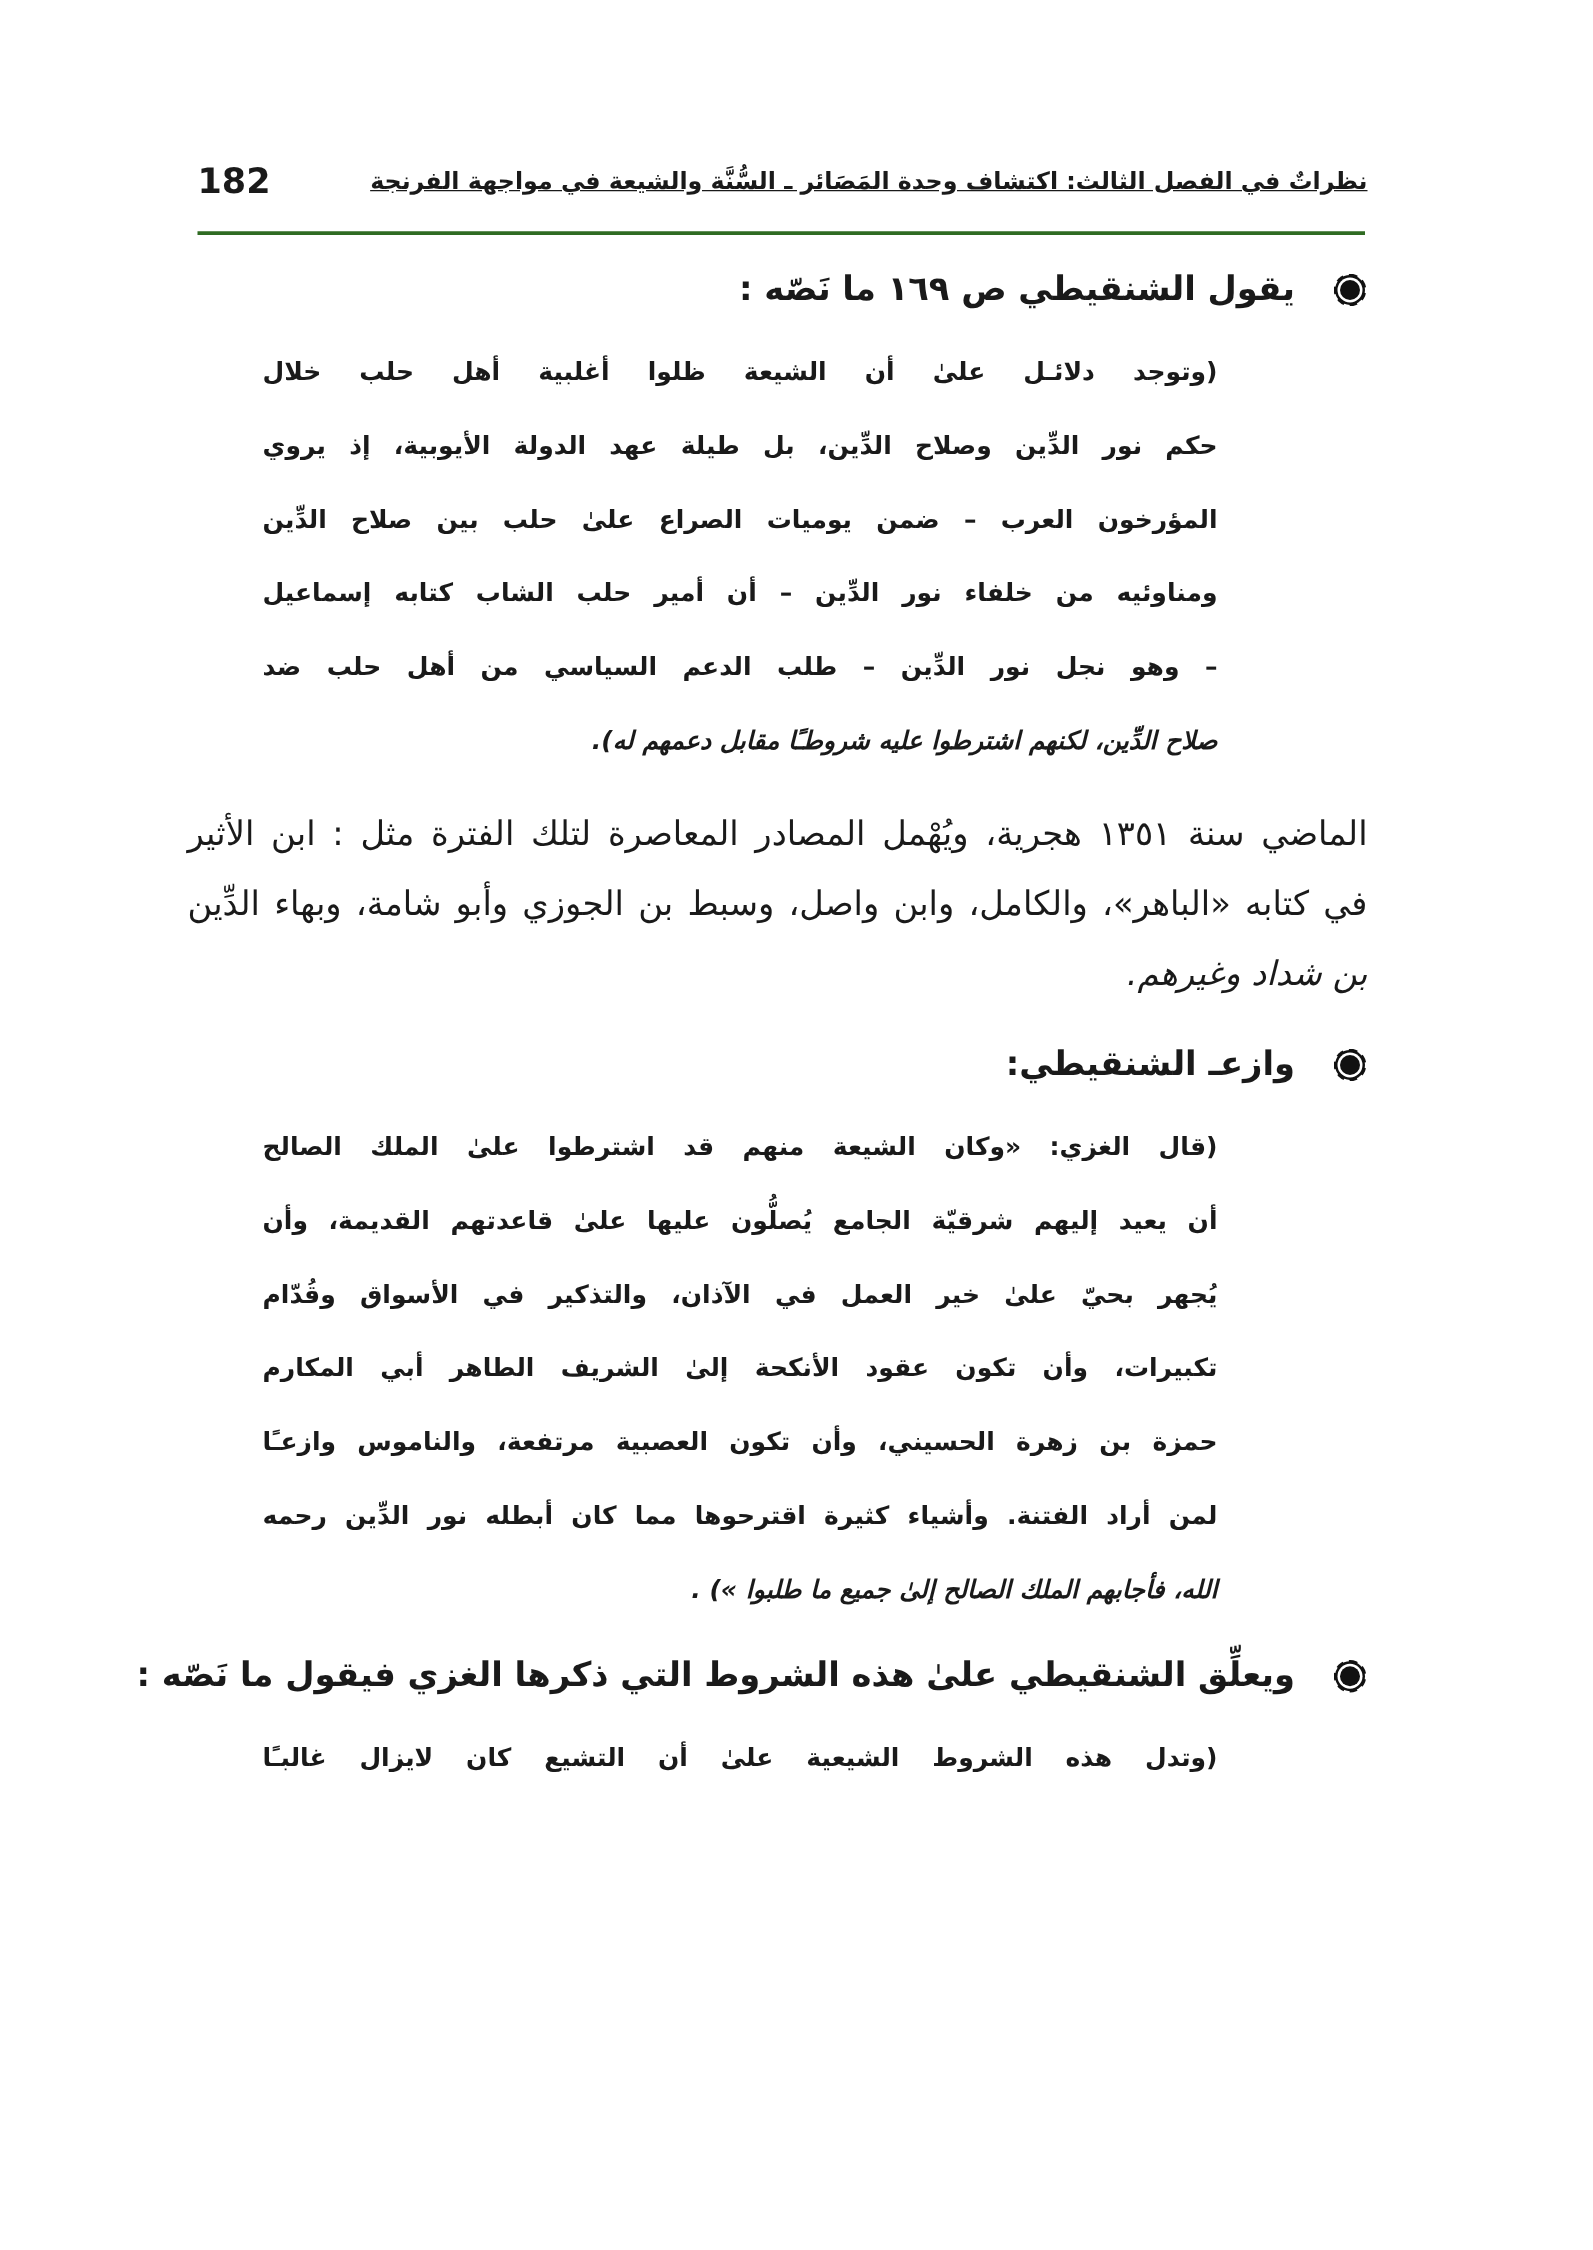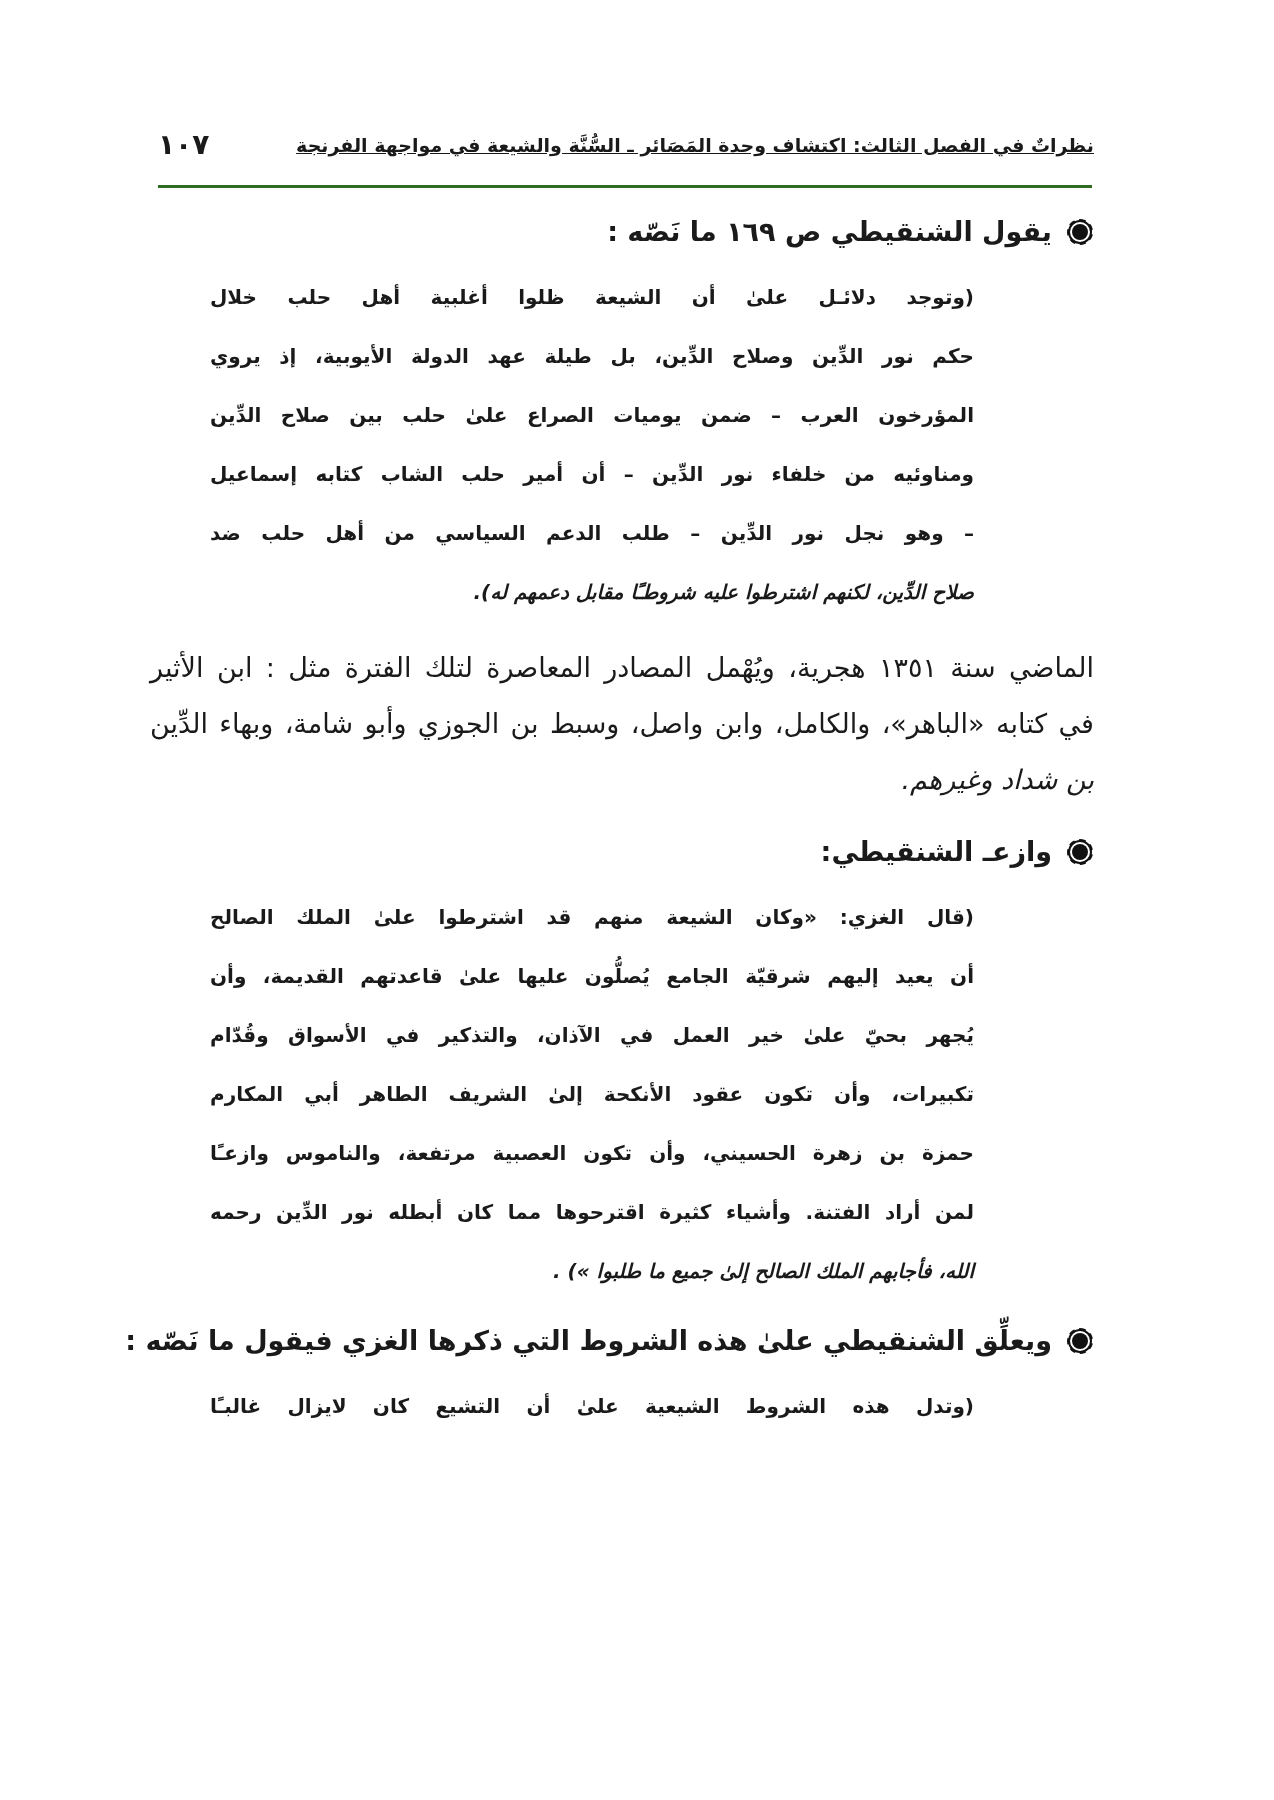--- a/index.html
+++ b/index.html
@@ -62,21 +62,21 @@
       direction: rtl;
       text-align: justify;
     }
     .point {
       font-size: 27px;
       font-weight: bold;
       line-height: 60px;
       margin: 10px 0 6px 0;
       display: flex;
       align-items: center;
-      gap: 10px;
+      gap: 26px;
       white-space: nowrap;
     }
     .bullet {
       display: inline-block;
       width: 16px;
       height: 16px;
       border-radius: 50%;
       background: #111;
       box-shadow: 0 0 0 2px #fff, 0 0 0 4px #111;
       outline: 2px dashed #111;
@@ -109,21 +109,21 @@
       text-indent: 50px;
     }
   </style>
 </head>
 <body>
 
 <div class="page">
 
   <div class="running-header">
     <span class="header-title">نظراتٌ في الفصل الثالث: اكتشاف وحدة المَصَائر ـ السُّنَّة والشيعة في مواجهة الفرنجة</span>
-    <span class="page-number">١٠٧</span>
+    <span class="page-number">182</span>
   </div>
   <div class="header-rule" style="background: rgb(47, 107, 34);"></div>
 
   <div class="content">
 
     <div class="point">
       <span class="bullet"></span>
       <span>يقول الشنقيطي ص ١٦٩ ما نَصّه :</span>
     </div>
 

